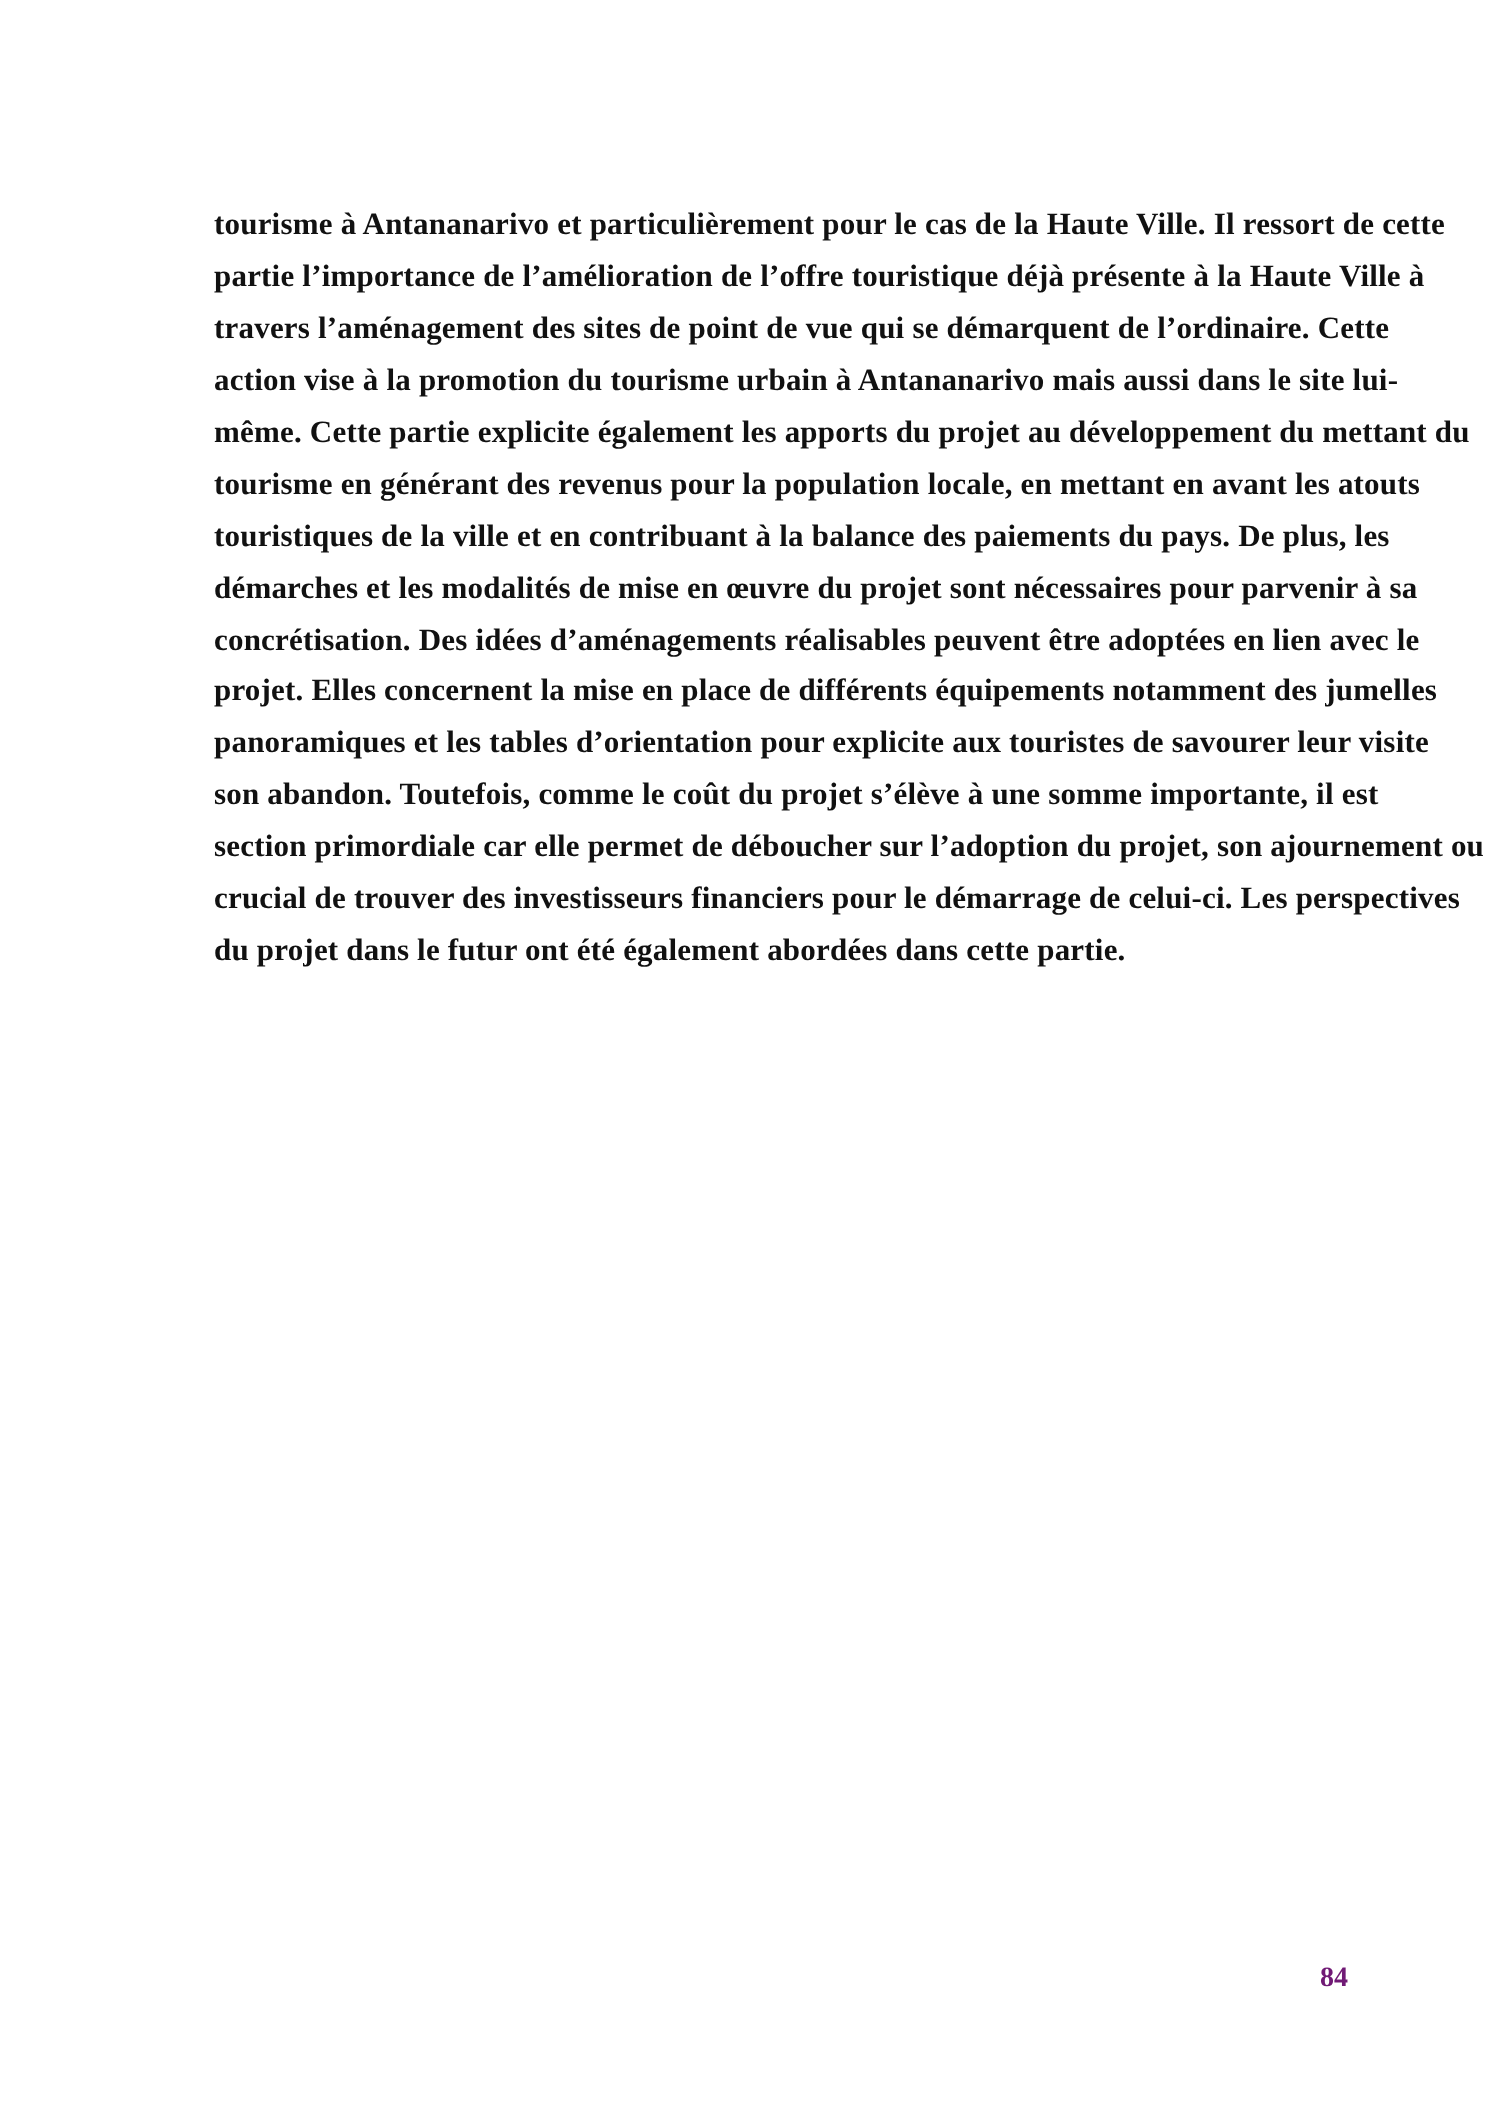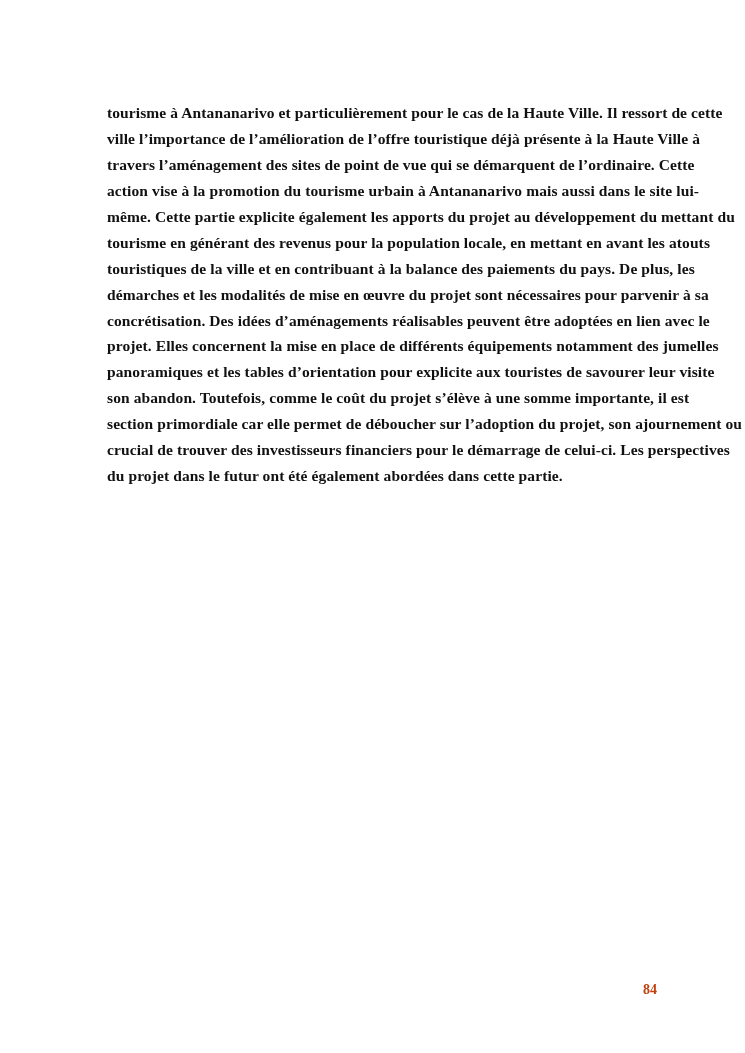--- a/index.html
+++ b/index.html
@@ -32,32 +32,32 @@
     white-space: nowrap;
     letter-spacing: 0.1px;
   }
   .text-block .line:last-child {
     text-align-last: left;
     white-space: normal;
   }
   .page-number {
     position: absolute;
     top: 970px;
-    right: 92px;
+    right: 75px;
     font-size: 14px;
-    color: #c2410c;
+    color: #701a75;
   }
 </style>
 </head>
 <body>
 
 <div class="page">
   <div class="text-block">
       <div class="line">tourisme à Antananarivo et particulièrement pour le cas de la Haute Ville.  Il ressort de cette</div>
-      <div class="line">ville l’importance de l’amélioration de l’offre touristique déjà présente à la Haute Ville à</div>
+      <div class="line">partie l’importance de l’amélioration de l’offre touristique déjà présente à la Haute Ville à</div>
       <div class="line">travers l’aménagement des sites de point de vue qui se démarquent de l’ordinaire. Cette</div>
       <div class="line">action vise à la promotion du tourisme urbain à Antananarivo mais aussi dans le site lui-</div>
       <div class="line">même. Cette partie explicite également les apports du projet au développement du mettant du</div>
       <div class="line">tourisme en générant des revenus pour la population locale, en mettant en avant les atouts</div>
       <div class="line">touristiques de la ville et en contribuant à la balance des paiements du pays. De plus, les</div>
       <div class="line">démarches et les modalités de mise en œuvre du projet sont nécessaires pour parvenir à sa</div>
       <div class="line">concrétisation. Des idées d’aménagements réalisables peuvent être adoptées en lien avec le</div>
       <div class="line">projet. Elles concernent la mise en place de différents équipements notamment des jumelles</div>
       <div class="line">panoramiques et les tables d’orientation pour explicite aux touristes de savourer leur visite</div>
       <div class="line">son abandon. Toutefois, comme le coût du projet s’élève à une somme importante, il est</div>

